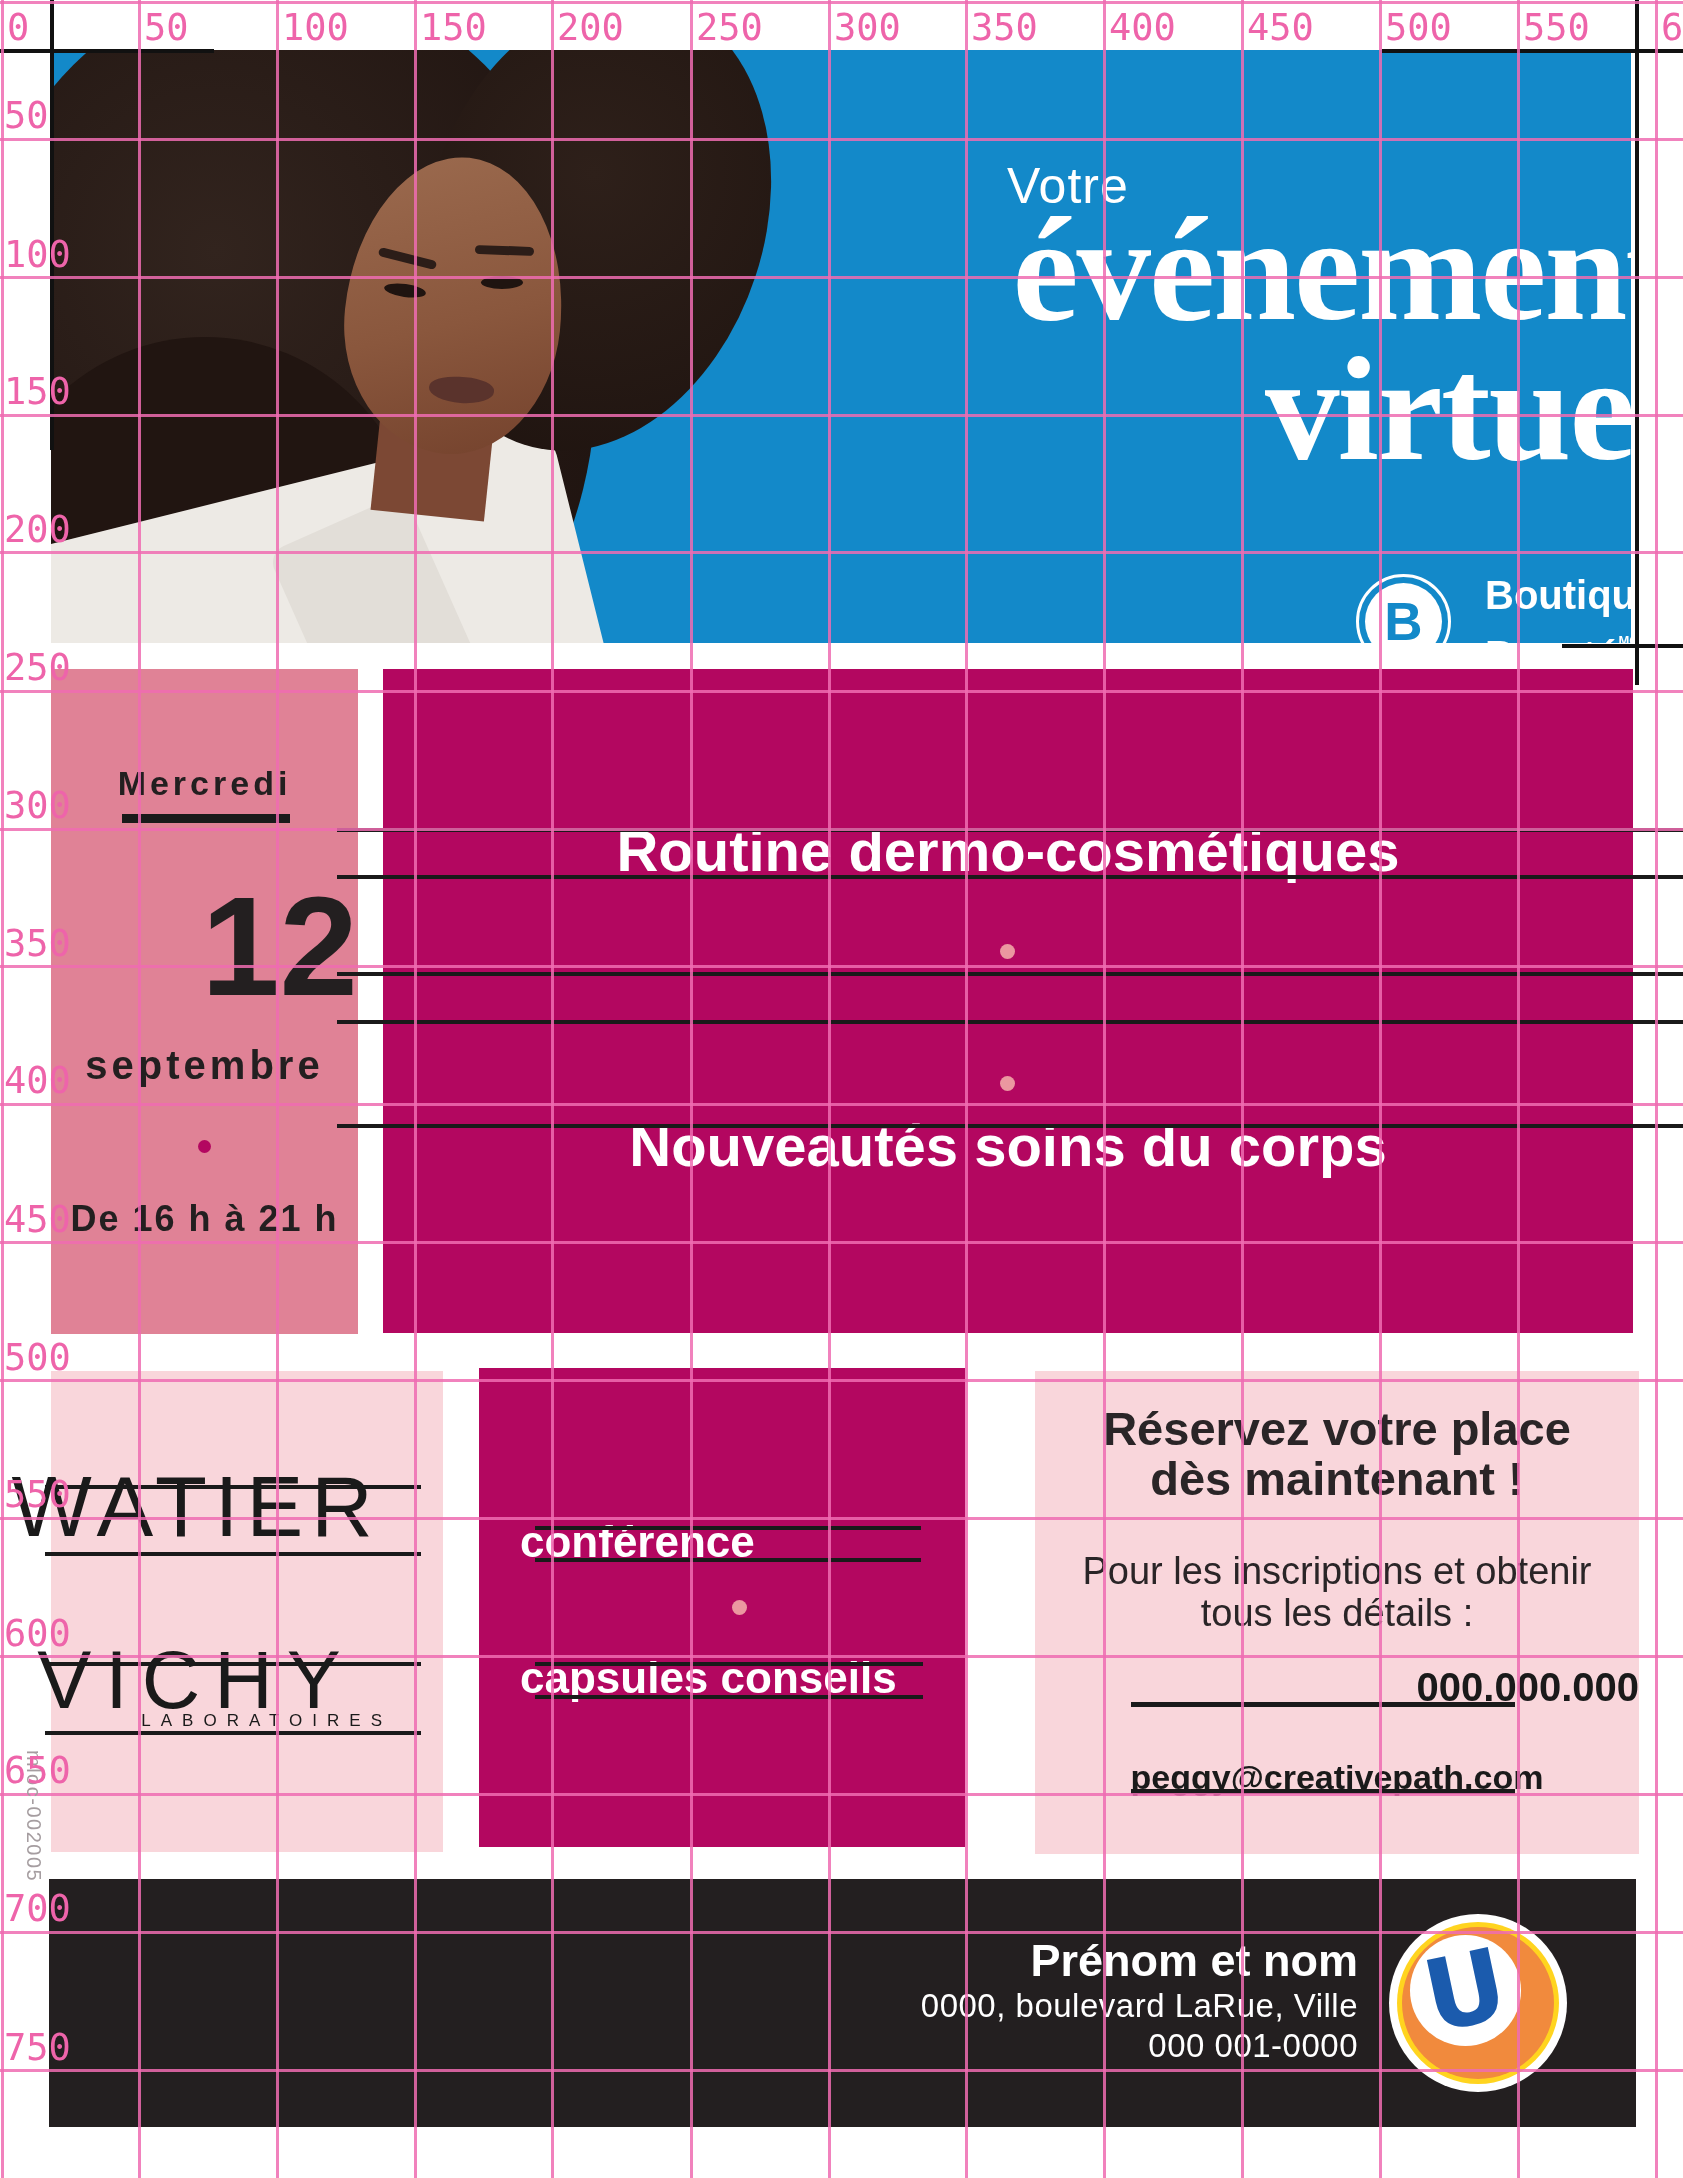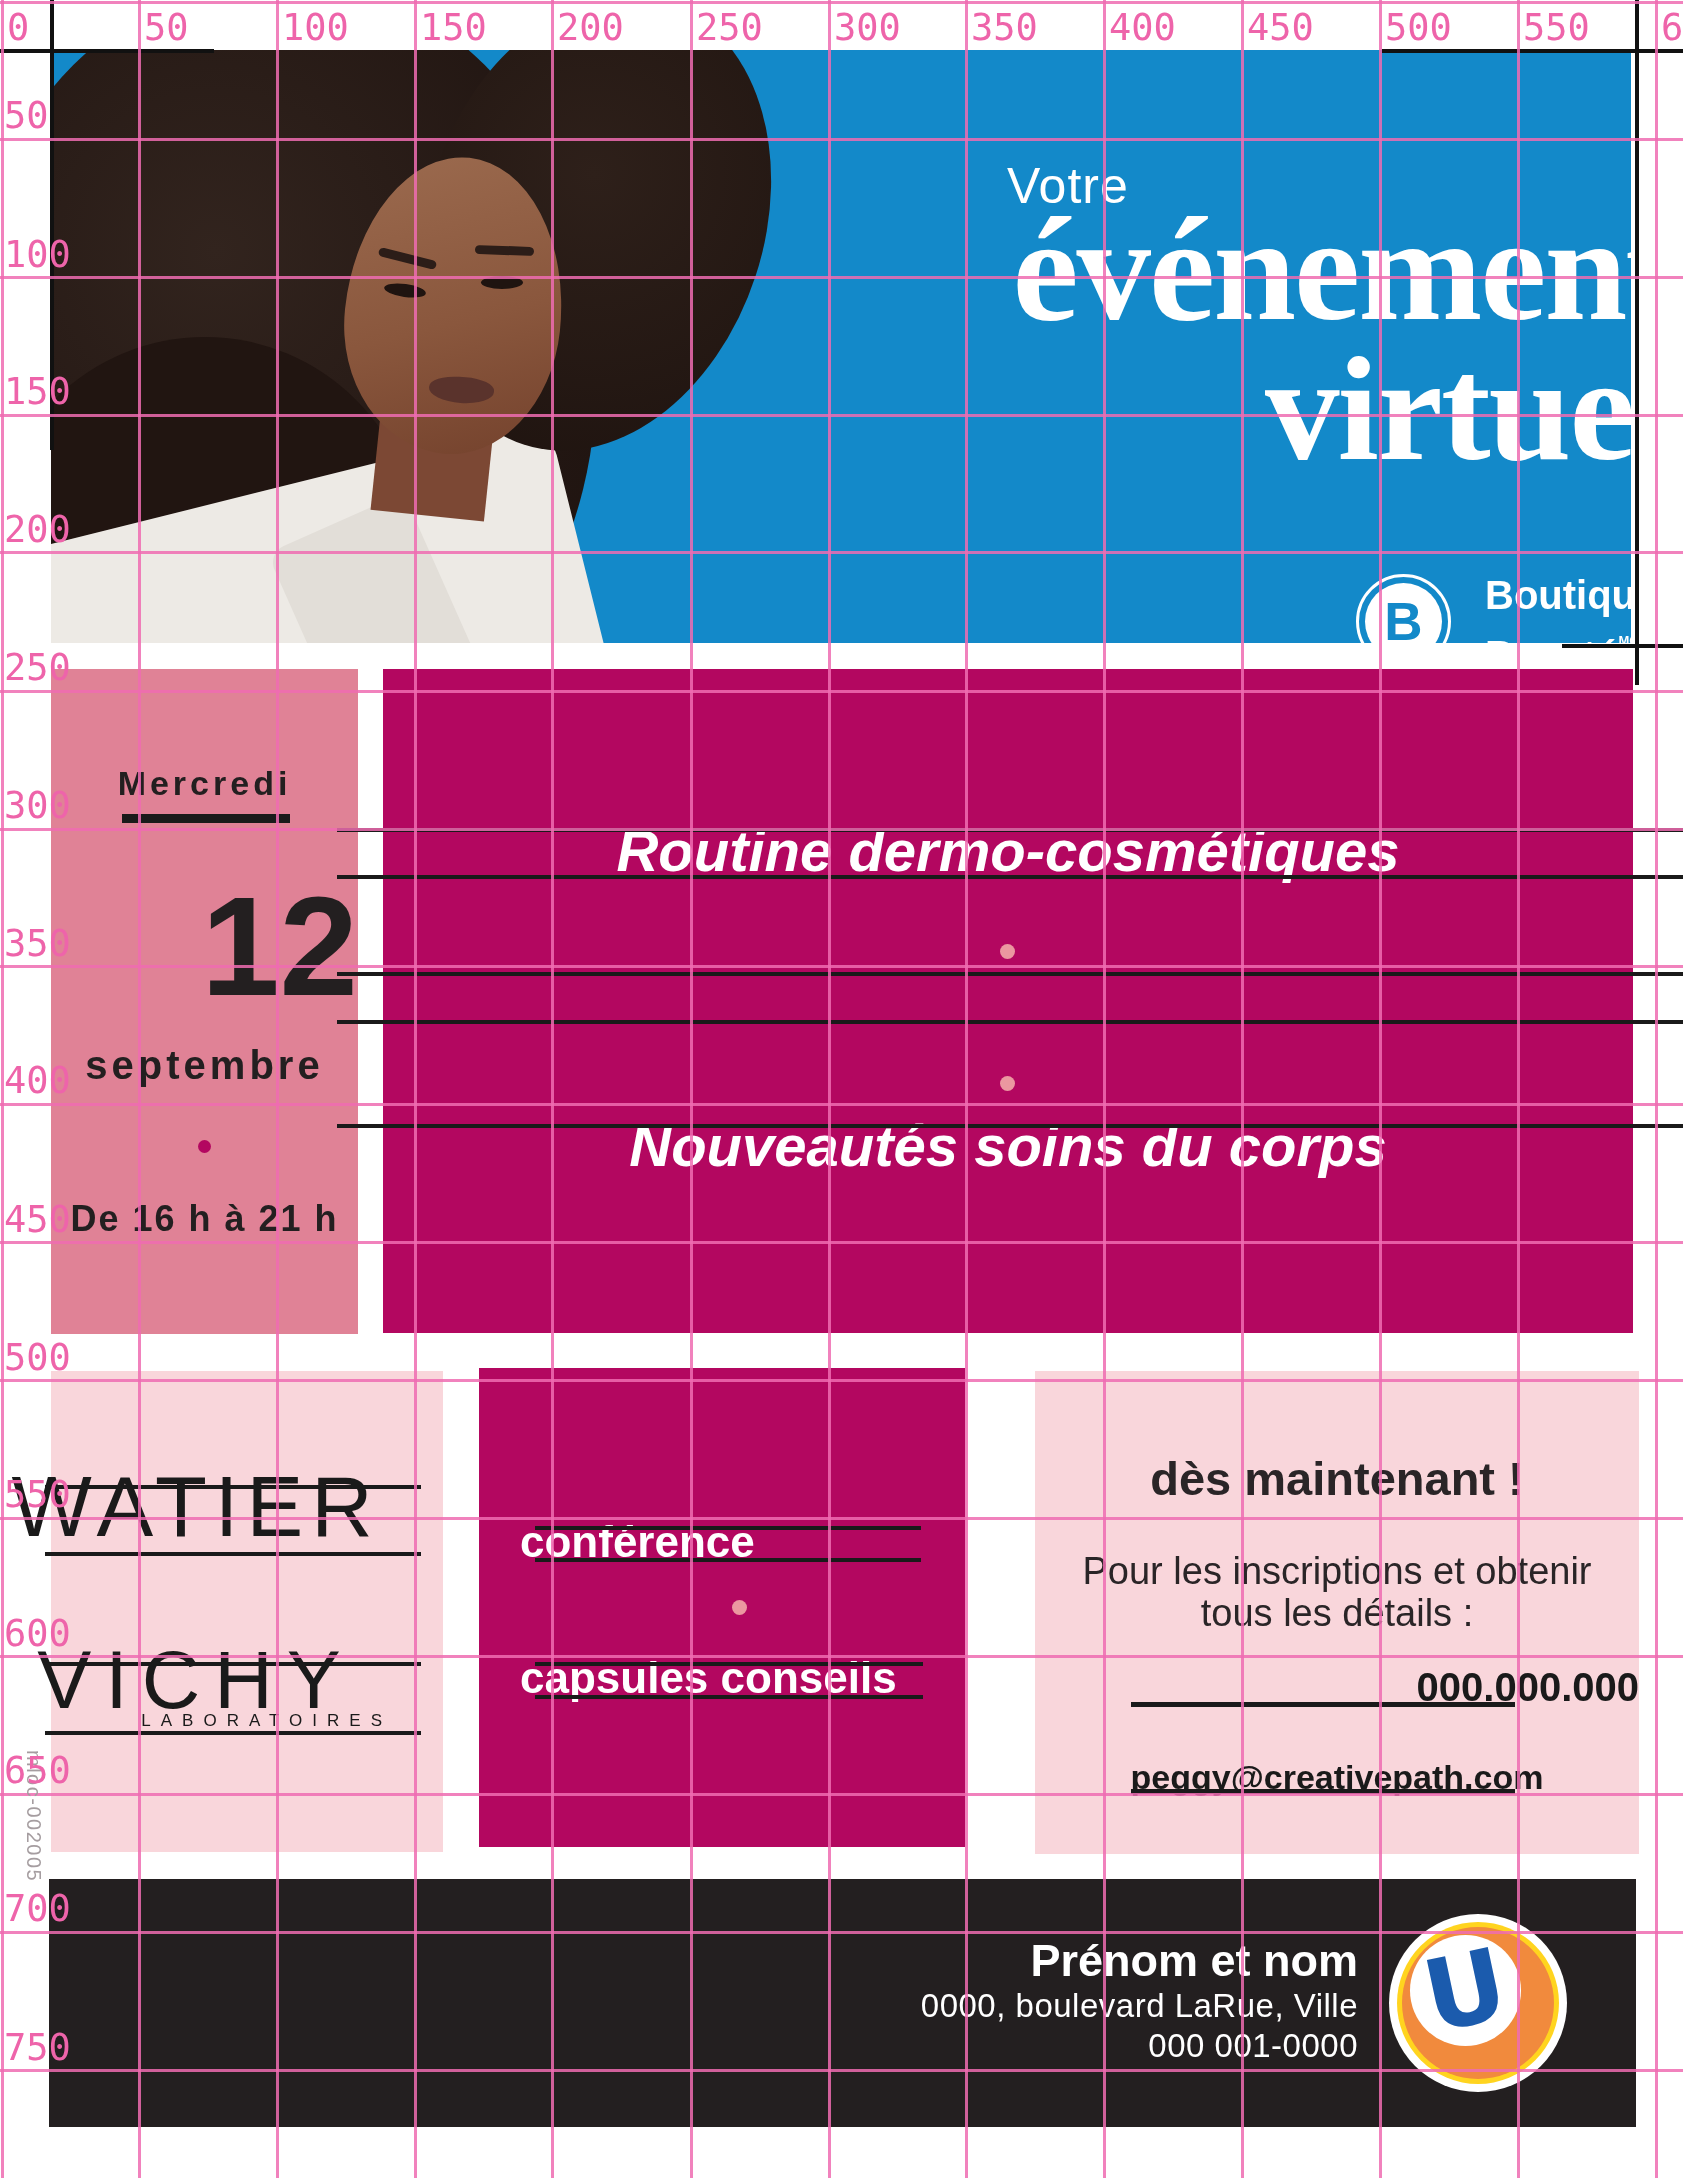--- a/index.html
+++ b/index.html
@@ -50,21 +50,21 @@
            letter-spacing:4px;}
   .weekday-rule{position:absolute;left:71px;top:145px;width:168px;height:9px;background:#1a1a1a;}
   .day{position:absolute;left:0;top:208px;width:307px;text-align:right;font-size:141px;font-weight:700;line-height:139px;}
   .month{position:absolute;left:0;top:374px;width:307px;text-align:center;font-size:40px;font-weight:700;letter-spacing:4px;}
   .date-dot{position:absolute;left:147px;top:471px;width:13px;height:13px;border-radius:50%;background:#b30760;}
   .hours{position:absolute;left:0;top:529px;width:307px;text-align:center;font-size:36px;font-weight:700;letter-spacing:2px;}
 
   
   .program{position:absolute;left:383px;top:669px;width:1250px;height:664px;background:#b30760;}
   .program-item{position:absolute;left:383px;width:1250px;text-align:center;color:#fff;
-                font-size:58px;font-weight:700;height:61px;line-height:61px;font-style:italic;}
+                font-size:58px;font-weight:700;height:61px;line-height:61px;}
   .p-dot{position:absolute;width:15px;height:15px;border-radius:50%;background:#eb97a0;left:1000px;}
 
   
   .brands{position:absolute;left:51px;top:1371px;width:392px;height:481px;background:#f9d6db;color:#1a1a1a;}
   .watier{position:absolute;left:0;top:1462px;width:392px;text-align:center;font-size:85px;font-weight:400;
           letter-spacing:8px;line-height:89px;color:#1a1a1a;}
   .vichy{position:absolute;left:0;top:1639px;width:392px;text-align:center;font-size:81px;font-weight:400;
          letter-spacing:14px;line-height:83px;color:#1a1a1a;}
   .vichy-sub{position:absolute;left:0;top:1711px;width:392px;text-align:right;font-size:17px;font-weight:400;
              letter-spacing:10px;color:#1a1a1a;}
@@ -167,21 +167,21 @@
   <div class="vichy">VICHY</div>
   <div class="vichy-sub">LABORATOIRES</div>
 
   <div class="format"></div>
   <div class="format-item" style="top:1519px;">conférence</div>
   <div class="f-dot"></div>
   <div class="format-item" style="top:1655px;">capsules conseils</div>
 
   <div class="cta"></div>
   <div class="cta-head">
-    <br>
+    <span>Réservez votre place</span><br>
     <span>dès maintenant !</span>
   </div>
   <div class="cta-body">
     <span>Pour les inscriptions et obtenir</span><br>
     <span>tous les détails :</span>
   </div>
   <div class="cta-phone">000.000.000</div>
   <div class="cta-email">peggy@creativepath.com</div>
 
   <div class="footer"></div>

